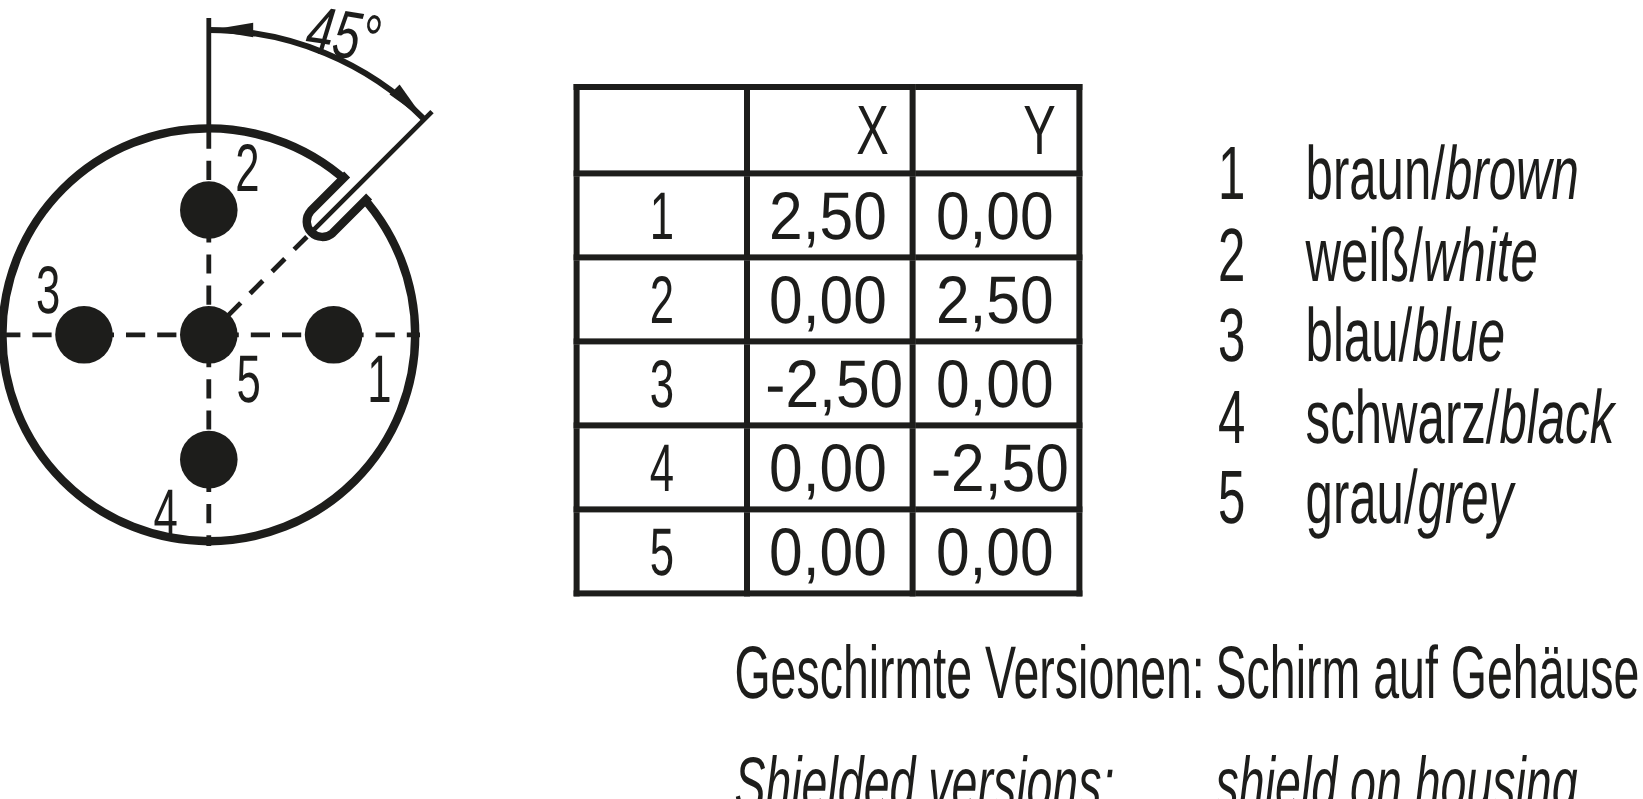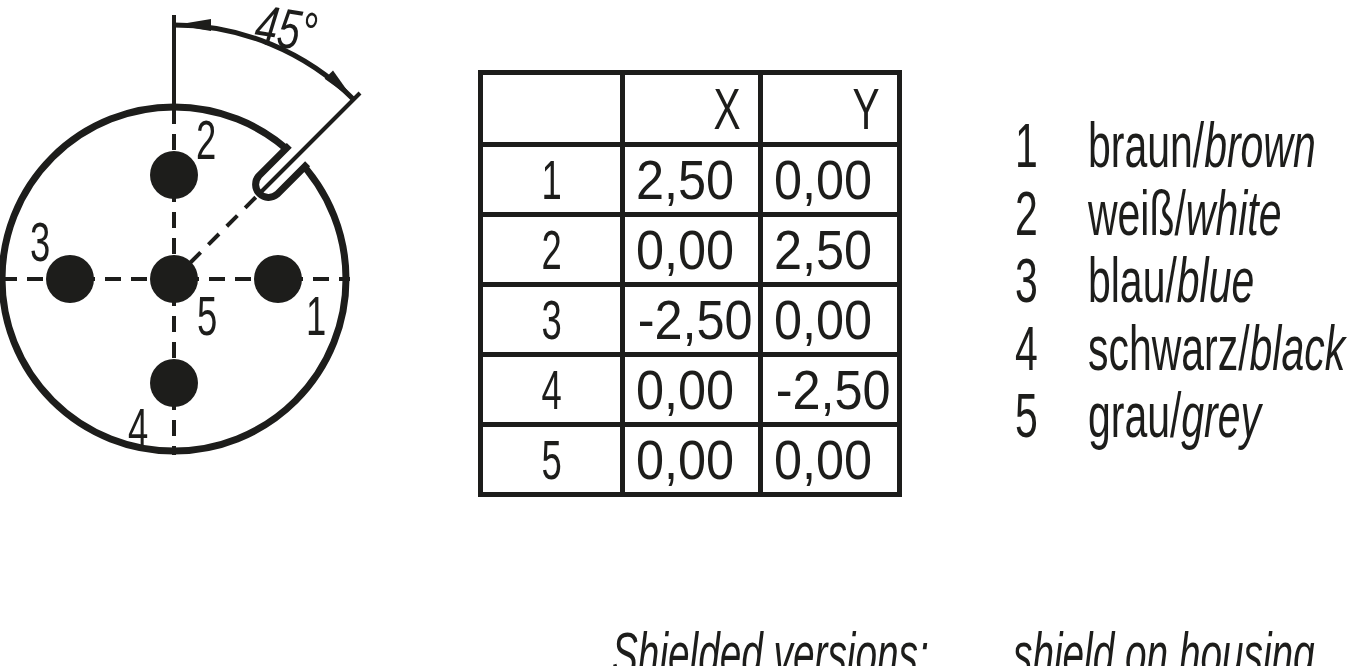--- a/index.html
+++ b/index.html
@@ -23,21 +23,21 @@
   table.coords{
     position:absolute;left:478px;top:70px;width:419px;
     border-collapse:collapse;table-layout:fixed;
   }
   .coords th,.coords td{
     border:5px solid #1d1d1b;padding:0;vertical-align:middle;overflow:hidden;
   }
   .coords th{height:58px;font-weight:normal;font-size:58px;text-align:right;padding-right:17px;}
   .coords td{height:64px;font-size:56px;}
   .coords td.pin{text-align:center;}
-  .coords td.val{text-align:left;padding-right:14px;text-decoration:underline;}
+  .coords td.val{text-align:center;padding-right:14px;text-decoration:underline;}
   
   .legend{position:absolute;left:1015px;top:112px;}
   .legend-row{position:relative;height:67.5px;font-size:63px;line-height:67.5px;}
   .legend-num{position:absolute;left:0;top:0;}
   .legend-label{position:absolute;left:73px;top:0;white-space:nowrap;}
   
   .note-row{position:absolute;left:612px;height:62px;line-height:62px;font-size:62px;white-space:nowrap;}
   .note-val{position:absolute;left:401px;top:0;}
 </style>
 </head>
@@ -133,18 +133,22 @@
     <div class="legend-row">
       <span class="legend-num cond sx65">4</span>
       <span class="legend-label"><span class="cond sx65"><span>schwarz</span><span>/</span><span class="it">black</span></span></span>
     </div>
     <div class="legend-row">
       <span class="legend-num cond sx65">5</span>
       <span class="legend-label"><span class="cond sx65"><span>grau</span><span>/</span><span class="it">grey</span></span></span>
     </div>
   </div>
 
+  <div class="note-row" style="top:531px;">
+    <span class="cond sx62">Geschirmte Versionen:</span>
+    <span class="note-val"><span class="cond sx62">Schirm auf Gehäuse</span></span>
+  </div>
   <div class="note-row it" style="top:623px;">
     <span class="cond sx62">Shielded versions:</span>
     <span class="note-val"><span class="cond sx62">shield on housing</span></span>
   </div>
 
 </div>
 
 </body></html>

